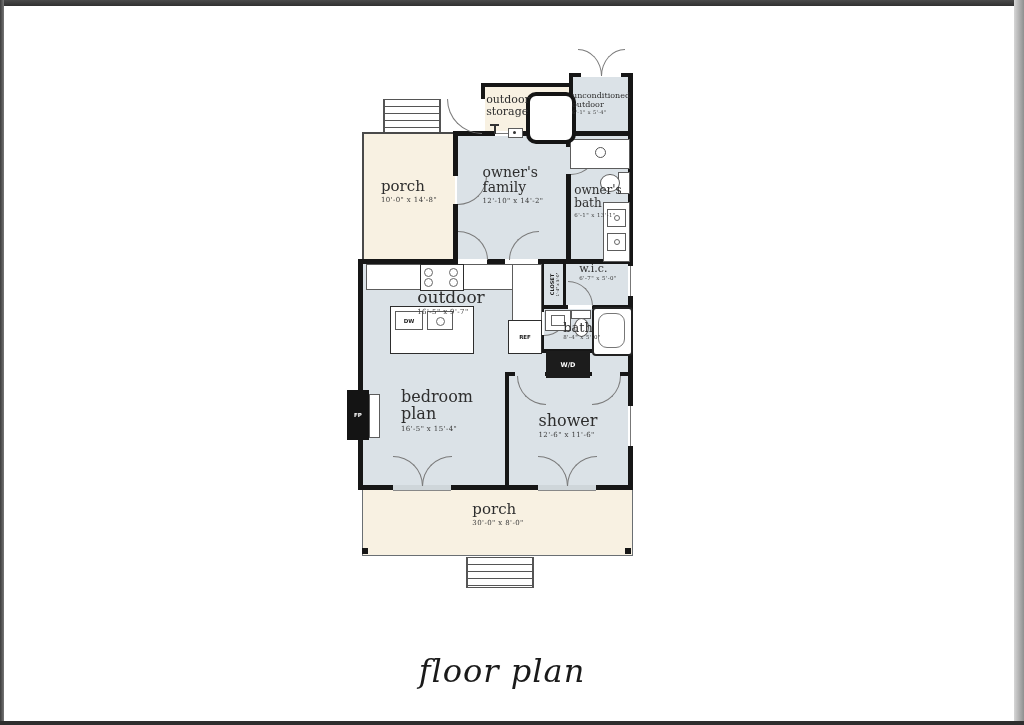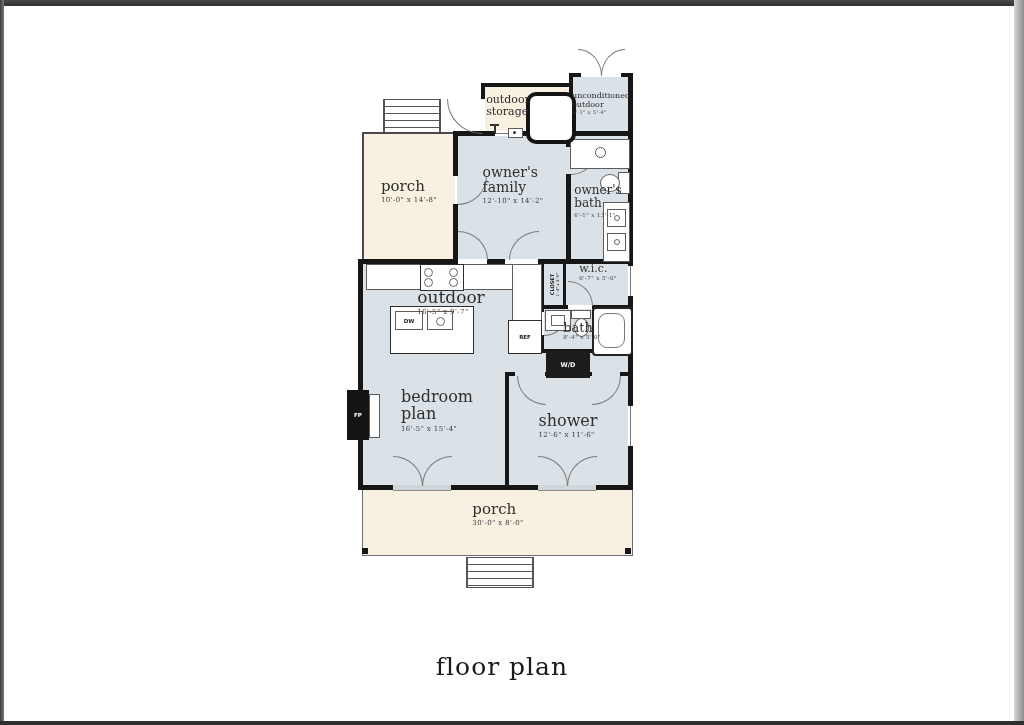--- a/index.html
+++ b/index.html
@@ -30,21 +30,21 @@
   .arc.br{border-bottom-width:1.5px;border-right-width:1.5px;border-bottom-right-radius:100%;}
   
   .steps{background-color:#fff;border-left:2px solid #555;border-right:2px solid #555;
     background-image:repeating-linear-gradient(to bottom,#555 0 1px,transparent 1px 7px);}
   
   .fixture{background:#fff;border:1px solid #5c5c5c;}
   .fixture-bold{background:#fff;border:1.5px solid #2d2d2d;}
   .burner{width:7px;height:7px;border:1px solid #666;border-radius:50%;background:#fff;position:absolute;}
   .win-h{background:#fff;background-image:linear-gradient(#777,#777);background-size:100% 1px;background-position:center;background-repeat:no-repeat;}
   .win-v{background:#fff;background-image:linear-gradient(#777,#777);background-size:1px 100%;background-position:center;background-repeat:no-repeat;}
-  .title{font-size:25px;color:#1a1a1a;letter-spacing:1px;text-align:center;}
+  .title{font-size:32px;color:#1a1a1a;letter-spacing:1px;text-align:center;font-style:italic;}
 </style>
 </head>
 <body>
 
 <div class="abs frame-top"></div>
 <div class="abs frame-left"></div>
 <div class="abs frame-right"></div>
 <div class="abs frame-bottom"></div>
 
 <div class="abs porch" style="left:485px;top:87px;width:86px;height:48px;"></div>

